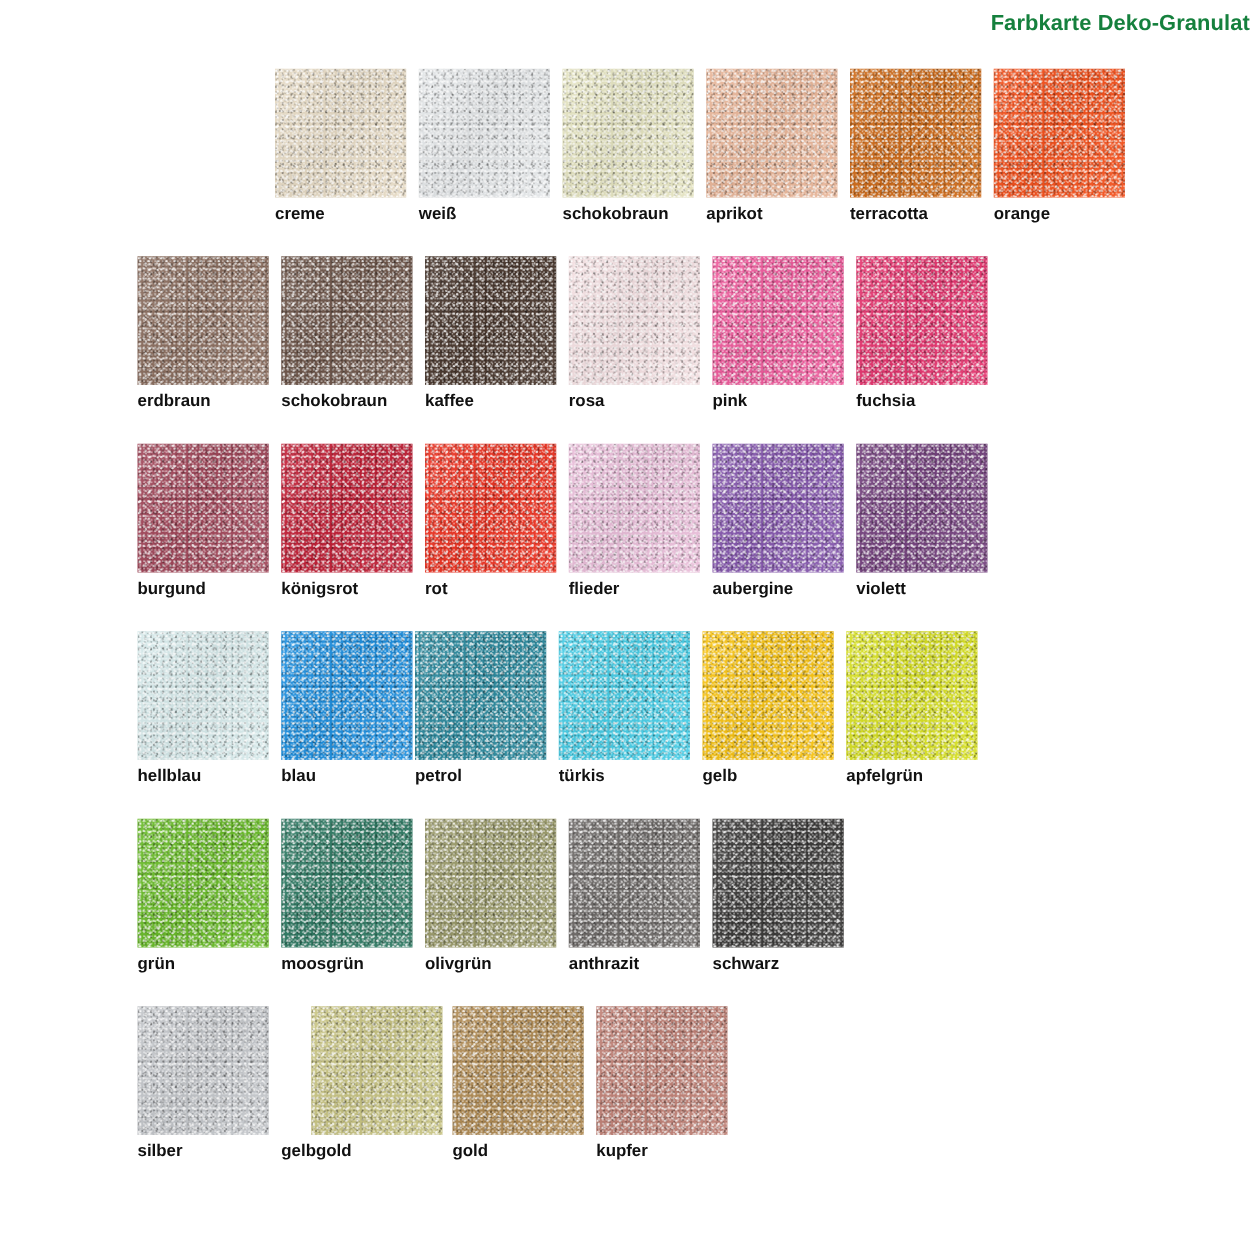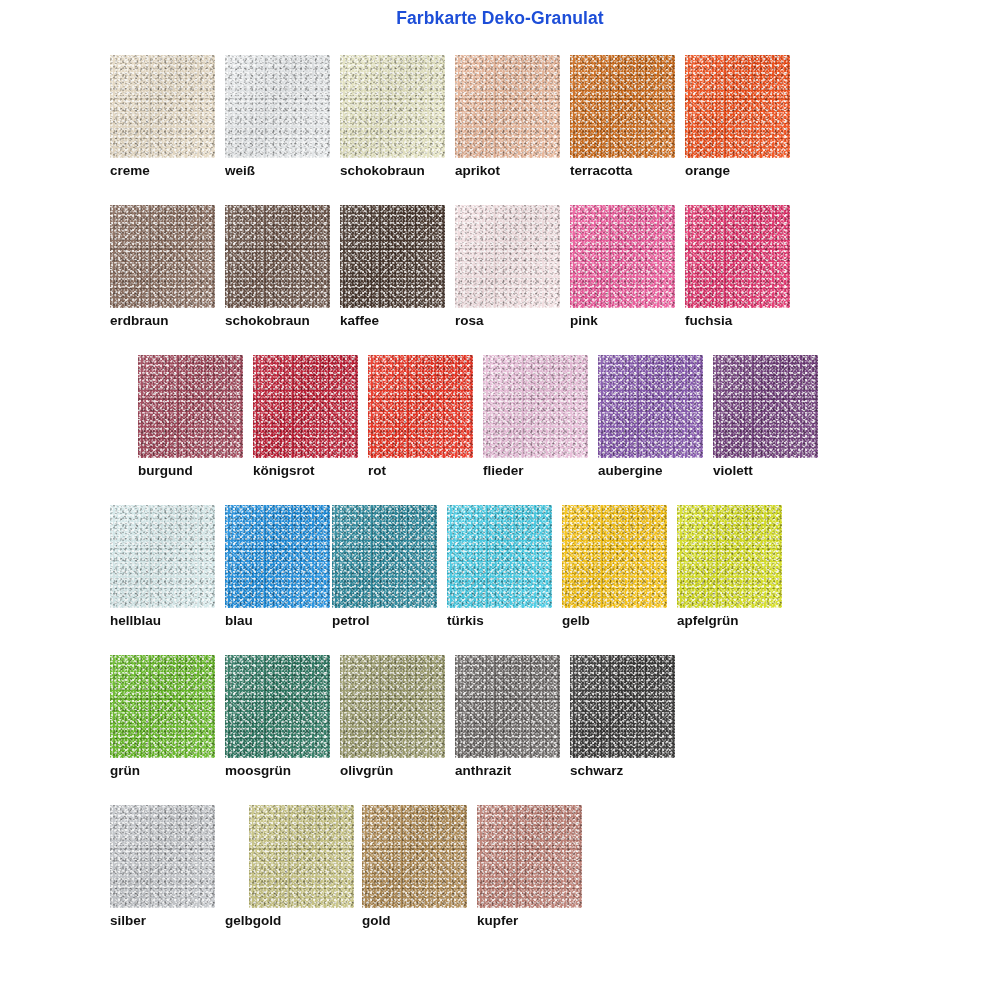--- a/index.html
+++ b/index.html
@@ -112,24 +112,24 @@
     color: #111111;
     white-space: nowrap;
     line-height: 16px;
   }
 </style>
 </head>
 <body style="background: rgb(255, 255, 255);">
 
 <div id="chart-page">
 
-  <div id="page-title" style="color: #1d4ed8;">Farbkarte Deko-Granulat</div>
+  <div id="page-title" style="color: #15803d; text-align: right;">Farbkarte Deko-Granulat</div>
 
   <div id="swatch-grid">
-      <div class="swatch-row" style="height: 150px;">
+      <div class="swatch-row" style="height: 150px; justify-content: flex-end;">
         <div class="swatch-cell" style="width: 115px; height: 150px;">
           <div class="swatch-chip" style="width: 105px; height: 103px; background-color: rgb(230, 218, 196);"></div>
           <div class="swatch-label" style="top: 108px;">creme</div>
         </div>
         <div class="swatch-cell" style="width: 115px; height: 150px;">
           <div class="swatch-chip" style="width: 105px; height: 103px; background-color: rgb(227, 230, 232);"></div>
           <div class="swatch-label" style="top: 108px;">weiß</div>
         </div>
         <div class="swatch-cell" style="width: 115px; height: 150px;">
           <div class="swatch-chip" style="width: 105px; height: 103px; background-color: rgb(228, 227, 192);"></div>
@@ -168,21 +168,21 @@
         <div class="swatch-cell" style="width: 115px; height: 150px;">
           <div class="swatch-chip" style="width: 105px; height: 103px; background-color: rgb(239, 90, 156);"></div>
           <div class="swatch-label" style="top: 108px;">pink</div>
         </div>
         <div class="swatch-cell" style="width: 115px; height: 150px;">
           <div class="swatch-chip" style="width: 105px; height: 103px; background-color: rgb(229, 52, 110);"></div>
           <div class="swatch-label" style="top: 108px;">fuchsia</div>
         </div>
       </div>
       <div class="swatch-row" style="height: 150px;">
-        <div class="swatch-cell" style="width: 115px; height: 150px; margin-left: 28px;">
+        <div class="swatch-cell" style="width: 115px; height: 150px;">
           <div class="swatch-chip" style="width: 105px; height: 103px; background-color: rgb(161, 70, 89);"></div>
           <div class="swatch-label" style="top: 108px;">burgund</div>
         </div>
         <div class="swatch-cell" style="width: 115px; height: 150px;">
           <div class="swatch-chip" style="width: 105px; height: 103px; background-color: rgb(194, 31, 54);"></div>
           <div class="swatch-label" style="top: 108px;">königsrot</div>
         </div>
         <div class="swatch-cell" style="width: 115px; height: 106px;">
           <div class="swatch-chip" style="width: 105px; height: 103px; background-color: rgb(238, 51, 34);"></div>
           <div class="swatch-label" style="top: 108px;">rot</div>

